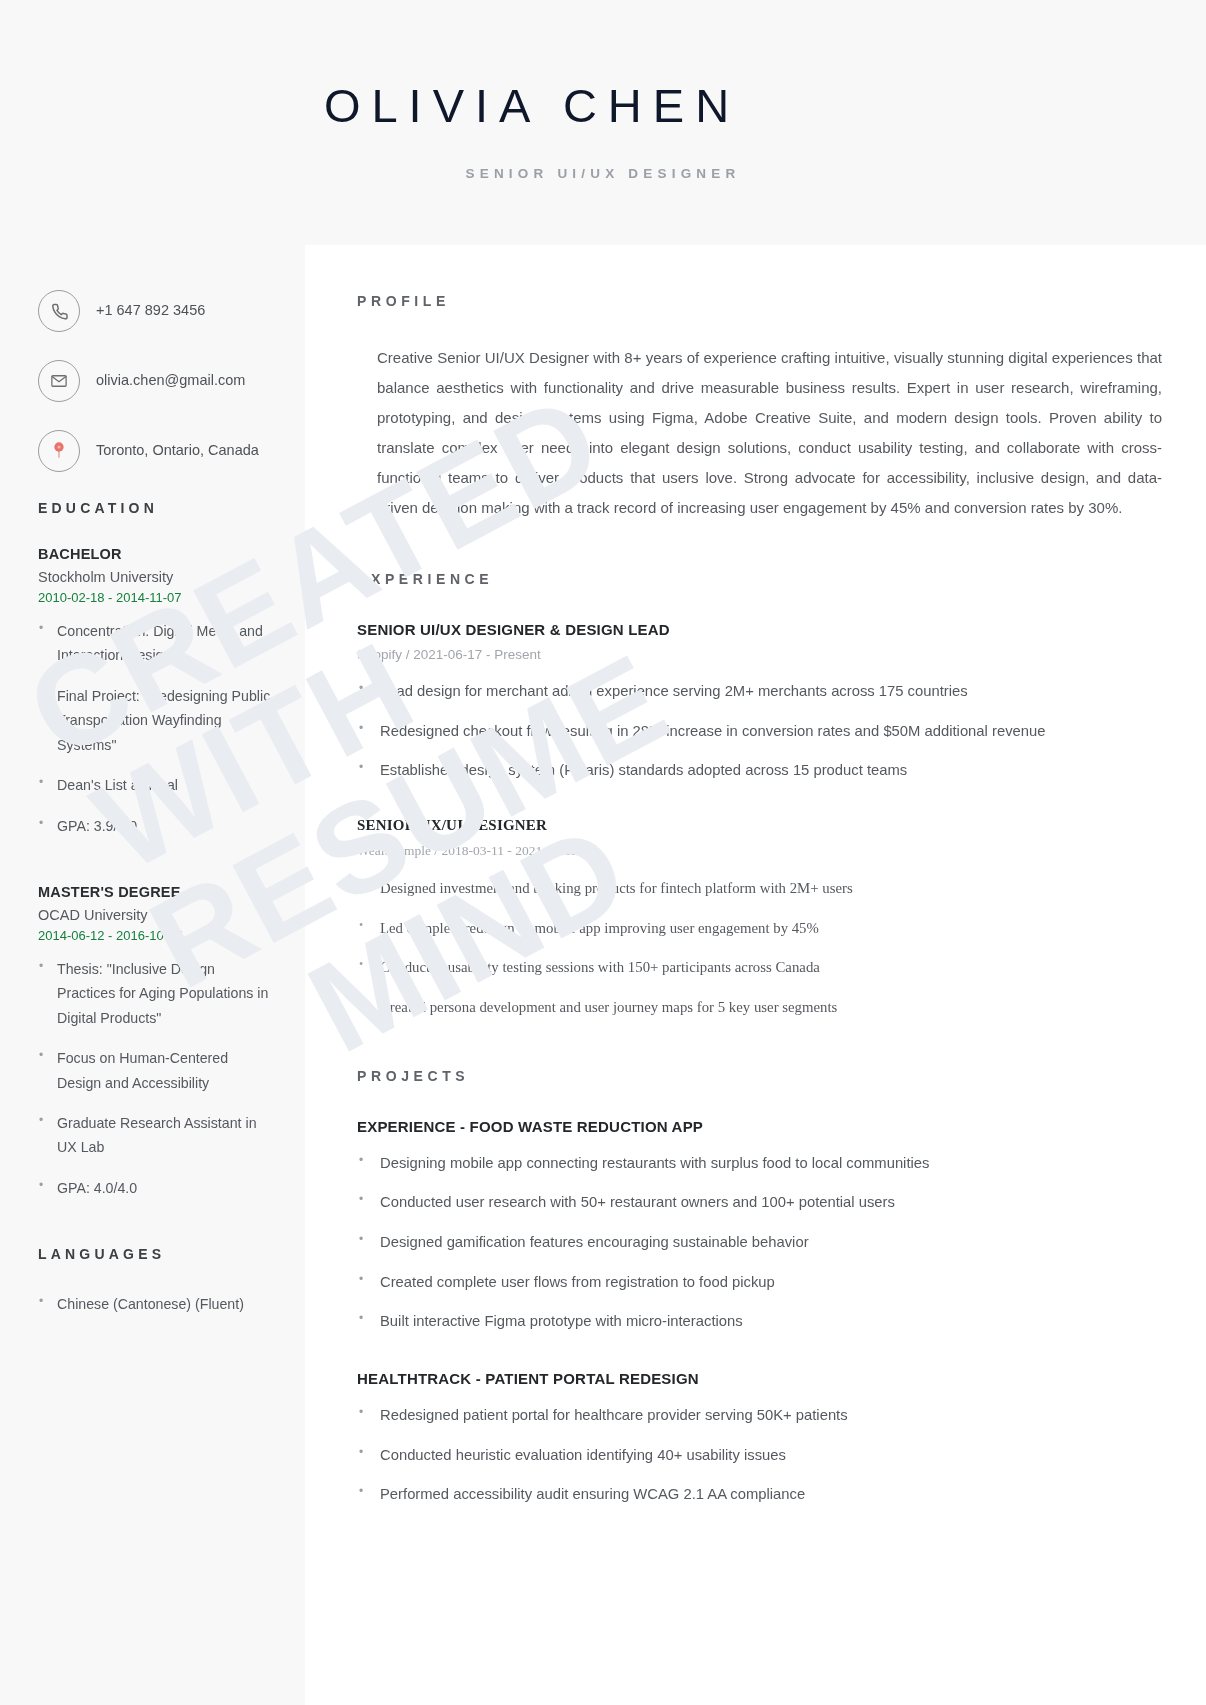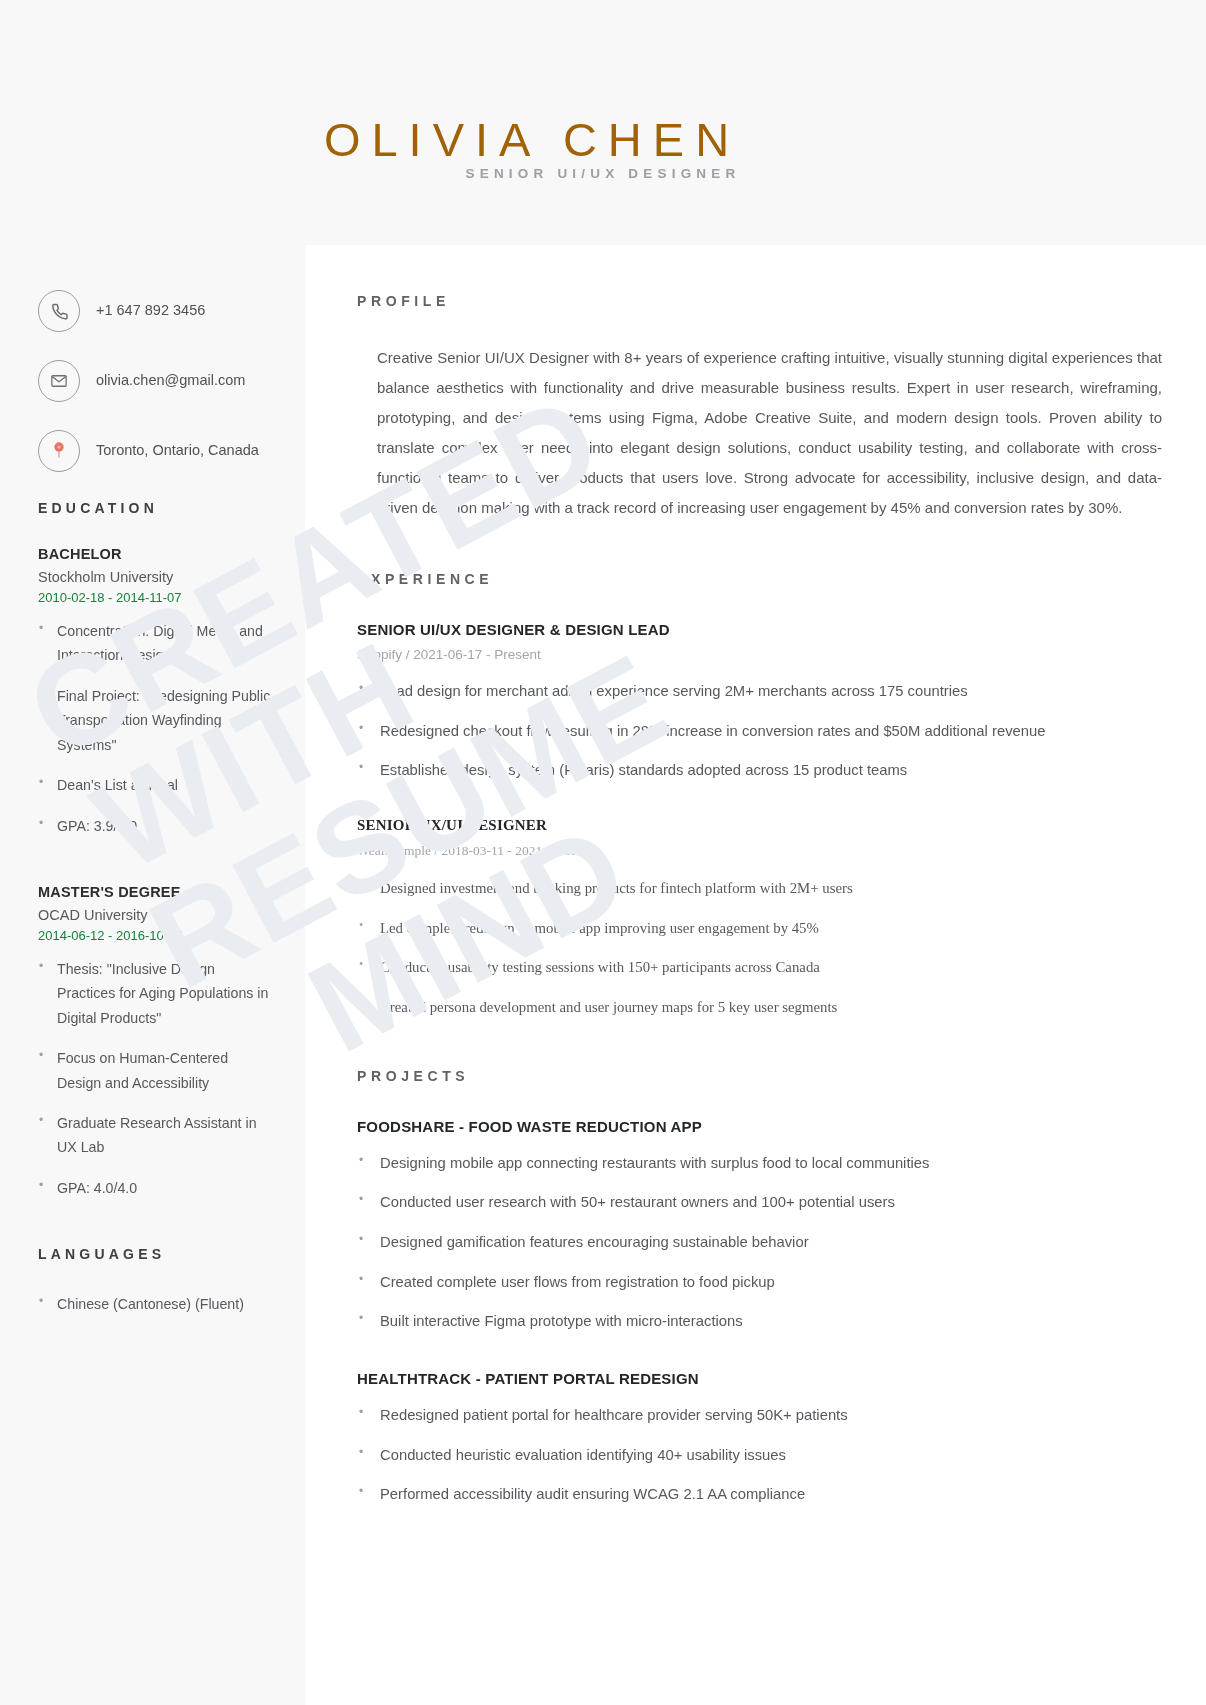--- a/index.html
+++ b/index.html
@@ -27,23 +27,22 @@
   .wm-l4 { font-size:128px; margin-left:110px; }
 
   
   .header {
     position:absolute; left:0; top:0; width:1206px; height:245px;
     background:#f8f8f8; z-index:1;
   }
   .name {
     position:absolute; left:0; top:78px; width:1064px;
     text-align:center;
-    font-size:47px; font-weight:400; color:#a16207;
+    font-size:47px; font-weight:400; color:#0f172a;
     letter-spacing:11px;
-    margin-top:34px;
   }
   .subtitle {
     position:absolute; left:0; top:166px; width:1206px;
     text-align:center;
     font-size:13.5px; font-weight:700; color:#9aa0a6;
     letter-spacing:5.2px;
   }
 
   
   .sidebar {
@@ -251,21 +250,21 @@
               <li>Created persona development and user journey maps for 5 key user segments</li>
             </ul>
           </div>
         </div>
     </div>
 
     <div class="section">
       <div class="main-head">PROJECTS</div>
       <div id="projects-list">
           <div class="proj">
-            <div class="proj-title">FOODSHARE - FOOD WASTE REDUCTION APP</div>
+            <div class="proj-title">EXPERIENCE - FOOD WASTE REDUCTION APP</div>
             <ul class="main-bullets">
               <li>Designing mobile app connecting restaurants with surplus food to local communities</li>
               <li>Conducted user research with 50+ restaurant owners and 100+ potential users</li>
               <li>Designed gamification features encouraging sustainable behavior</li>
               <li>Created complete user flows from registration to food pickup</li>
               <li>Built interactive Figma prototype with micro-interactions</li>
             </ul>
           </div>
           <div class="proj">
             <div class="proj-title">HEALTHTRACK - PATIENT PORTAL REDESIGN</div>

